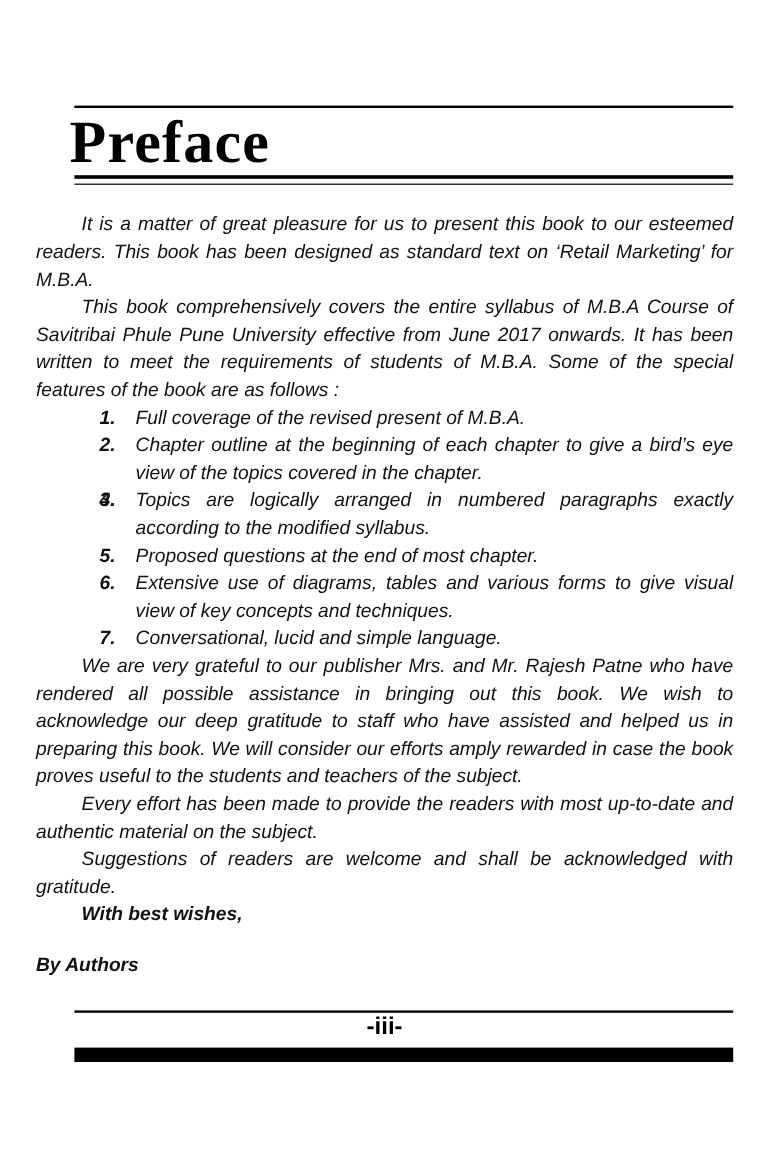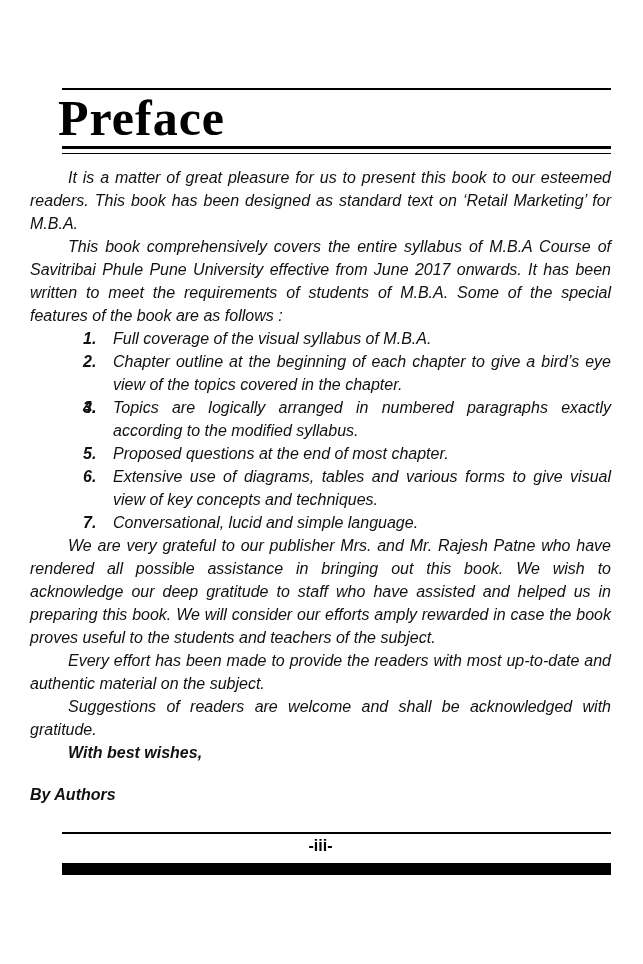--- a/index.html
+++ b/index.html
@@ -34,21 +34,21 @@
     letter-spacing: 1px;
     color: #000;
   }
   .double-rule {
     margin-left: 32px;
     border-top: 3px solid #000;
     border-bottom: 1px solid #000;
     height: 4px;
   }
   .body-text {
-    margin-top: 12px;
+    margin-top: 22px;
     font-style: italic;
     font-size: 16px;
     line-height: 23px;
     text-align: justify;
     color: #111;
   }
   .body-text p {
     margin: 0;
     text-indent: 38px;
   }
@@ -81,21 +81,21 @@
     margin-left: 32px;
     margin-top: 26px;
     border-top: 2px solid #000;
     height: 0;
   }
   .page-number {
     margin: 2px 0 0 0;
     text-align: center;
     font-weight: bold;
     font-style: normal;
-    font-size: 16px;
+    font-size: 20px;
     line-height: 20px;
     color: #000;
   }
   .bottom-bar {
     margin-left: 32px;
     margin-top: 7px;
     height: 12px;
     background: #000;
   }
 </style>
@@ -112,21 +112,21 @@
 
   <div class="body-text">
 
     <p>It is a matter of great pleasure for us to present this book to our esteemed readers. This book has been designed as standard text on ‘Retail Marketing’ for M.B.A.</p>
 
     <p>This book comprehensively covers the entire syllabus of M.B.A Course of Savitribai Phule Pune University effective from June 2017 onwards. It has been written to meet the requirements of students of M.B.A. Some of the special features of the book are as follows :</p>
 
     <ol class="features">
       <li>
         <span class="num">1.</span>
-        <span>Full coverage of the visual syllabus of M.B.A.</span>
+        <span>Full coverage of the revised present of M.B.A.</span>
       </li>
       <li>
         <span class="num">2.</span>
         <span>Chapter outline at the beginning of each chapter to give a bird’s eye view of the topics covered in the chapter.</span>
       </li>
       <li>
         <span class="num">3.</span>
       </li>
       <li>
         <span class="num">4.</span>

